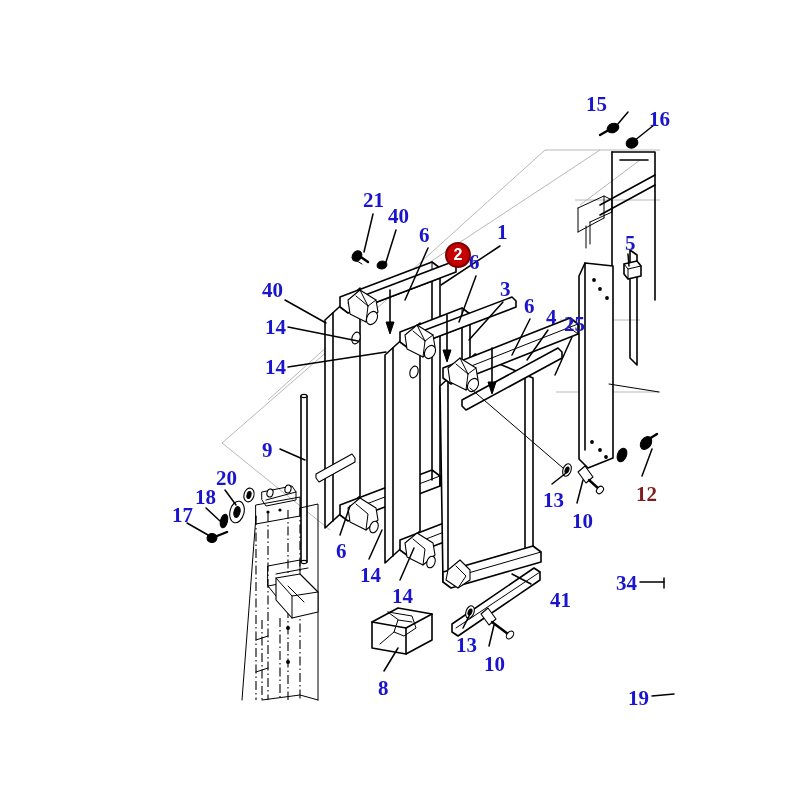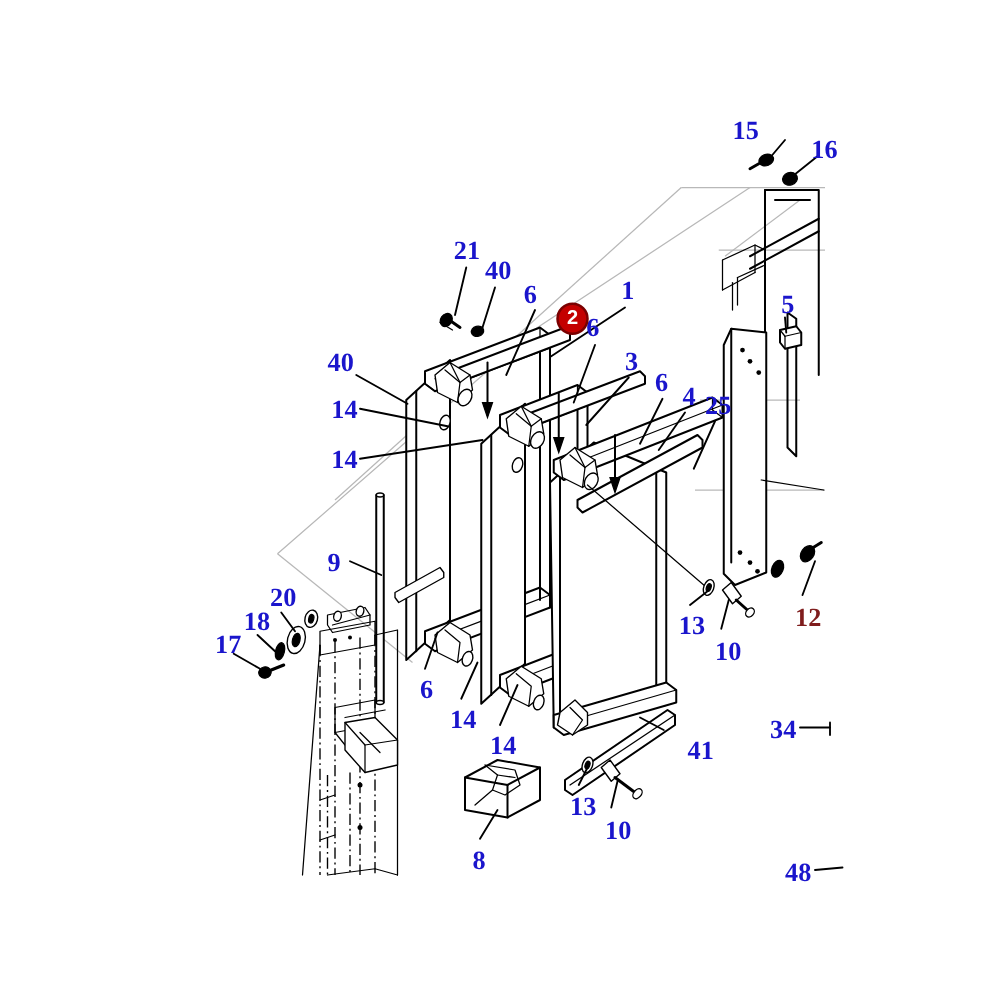--- a/index.html
+++ b/index.html
@@ -389,18 +389,18 @@
       <div class="callout" style="left: 360px; top: 565px; color: rgb(26, 21, 204);">14</div>
       <div class="callout" style="left: 392px; top: 586px; color: rgb(26, 21, 204);">14</div>
       <div class="callout" style="left: 543px; top: 490px; color: rgb(26, 21, 204);">13</div>
       <div class="callout" style="left: 572px; top: 511px; color: rgb(26, 21, 204);">10</div>
       <div class="callout" style="left: 636px; top: 484px; color: #7f1d1d;">12</div>
       <div class="callout" style="left: 533px; top: 590px; color: rgb(26, 21, 204); margin-left: 17px;">41</div>
       <div class="callout" style="left: 456px; top: 635px; color: rgb(26, 21, 204);">13</div>
       <div class="callout" style="left: 484px; top: 654px; color: rgb(26, 21, 204);">10</div>
       <div class="callout" style="left: 378px; top: 678px; color: rgb(26, 21, 204);">8</div>
       <div class="callout" style="left: 616px; top: 573px; color: rgb(26, 21, 204);">34</div>
-      <div class="callout" style="left: 628px; top: 688px; color: rgb(26, 21, 204);">48</div>
+      <div class="callout" style="left: 628px; top: 688px; color: rgb(26, 21, 204);">19</div>
     </div>
 
   <div class="badge" id="highlight-badge" style="left: 445px; top: 242px; width: 26px; height: 26px; background: rgb(196, 0, 0); border-color: rgb(122, 0, 0); color: rgb(255, 255, 255);">2</div>
 
 </div>
 
 </body></html>

